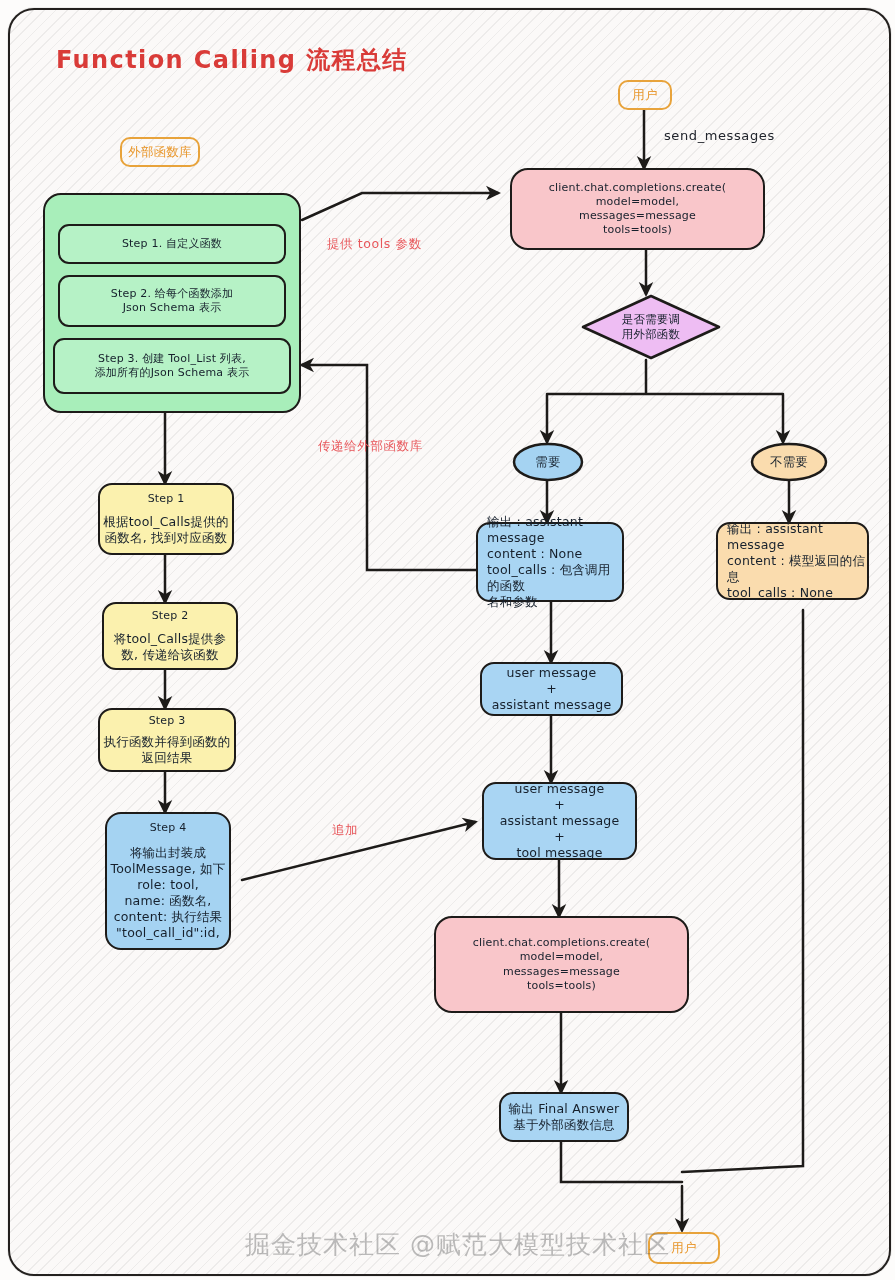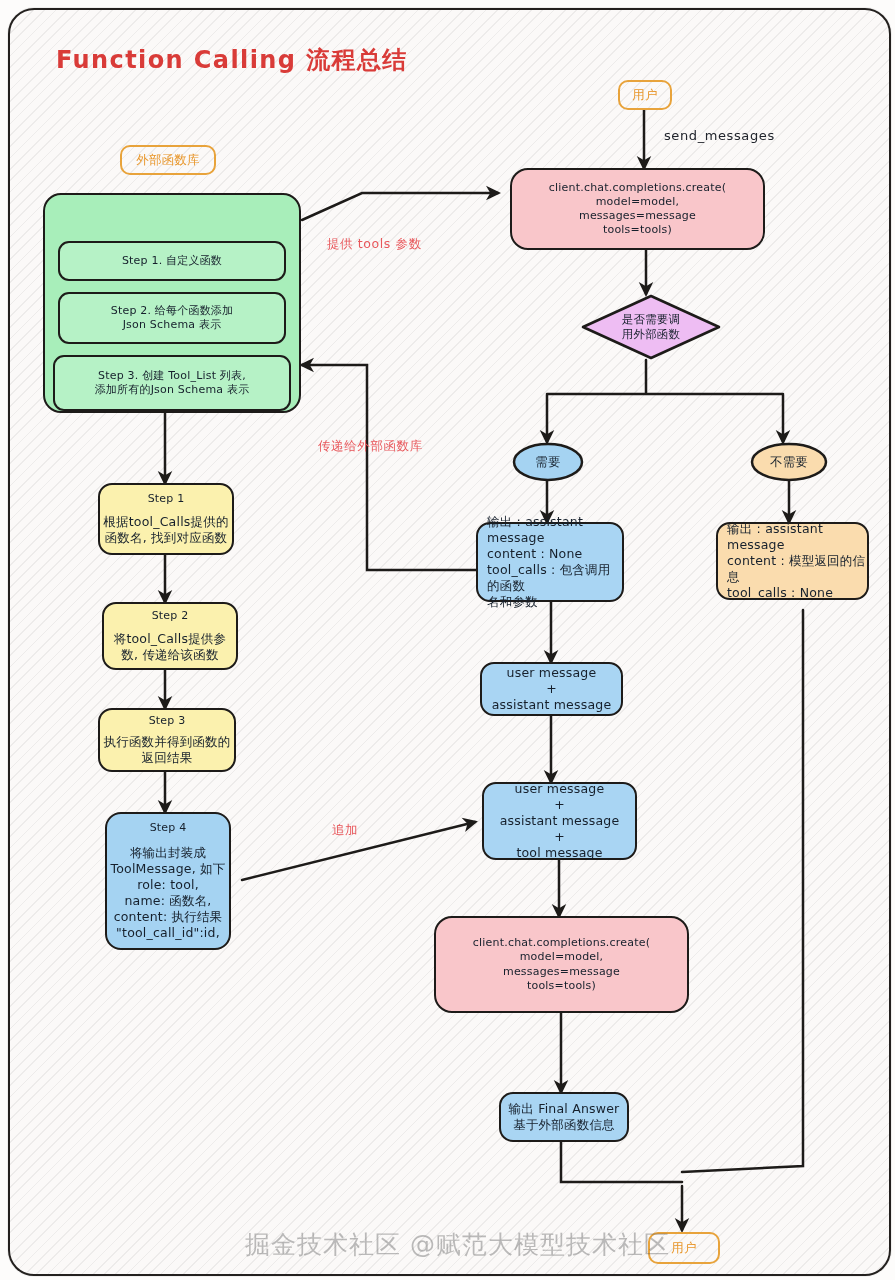--- a/index.html
+++ b/index.html
@@ -151,27 +151,27 @@
         <path d="M636,350 L636,384 M537,384 L773,384"></path>
 
         <path d="M793,600 L793,1048 L793,1156 L672,1162"></path>
 
         <path d="M551,1132 L551,1172 L672,1172"></path>
       </g>
     </svg>
 
     <div id="title">Function Calling 流程总结</div>
 
-    <div class="node c-tag txt-md" style="left:110px;top:135px;width:96px;height:30px;"><span class="ln">外部函数库</span></div>
+    <div class="node c-tag txt-md" style="left:110px;top:127px;width:80px;height:30px;"><span class="ln">外部函数库</span></div>
 
     <div class="node c-tag txt-md" style="left:608px;top:70px;width:54px;height:30px;"><span class="ln">用户</span></div>
 
     <div class="node c-tag txt-md" style="left:638px;top:1222px;width:72px;height:32px;"><span class="ln">用户</span></div>
 
-    <div class="node rbox c-green-outer" style="left:33px;top:183px;width:258px;height:220px;border-radius:18px;justify-content:flex-end;padding-top:12px;gap:11px;">
+    <div class="node rbox c-green-outer" style="left:33px;top:183px;width:258px;height:220px;border-radius:18px;justify-content:center;padding-top:12px;gap:11px;">
       <div class="node rbox-sm c-green-inner txt-lg" style="position:relative;left:0;top:0;width:228px;height:40px;"><span class="ln">Step 1. 自定义函数</span></div>
       <div class="node rbox-sm c-green-inner txt-lg" style="position:relative;left:0;top:0;width:228px;height:52px;"><span class="ln">Step 2. 给每个函数添加
 Json Schema 表示</span></div>
       <div class="node rbox-sm c-green-inner txt-lg" style="position:relative;left:0;top:0;width:238px;height:56px;"><span class="ln">Step 3. 创建 Tool_List 列表,
 添加所有的Json Schema 表示</span></div>
     </div>
 
     <div class="node rbox c-yellow txt-md" style="left:88px;top:473px;width:136px;height:72px;gap:7px;">
       <span class="ln txt-lg">Step 1</span>
       <span class="ln">根据tool_Calls提供的

